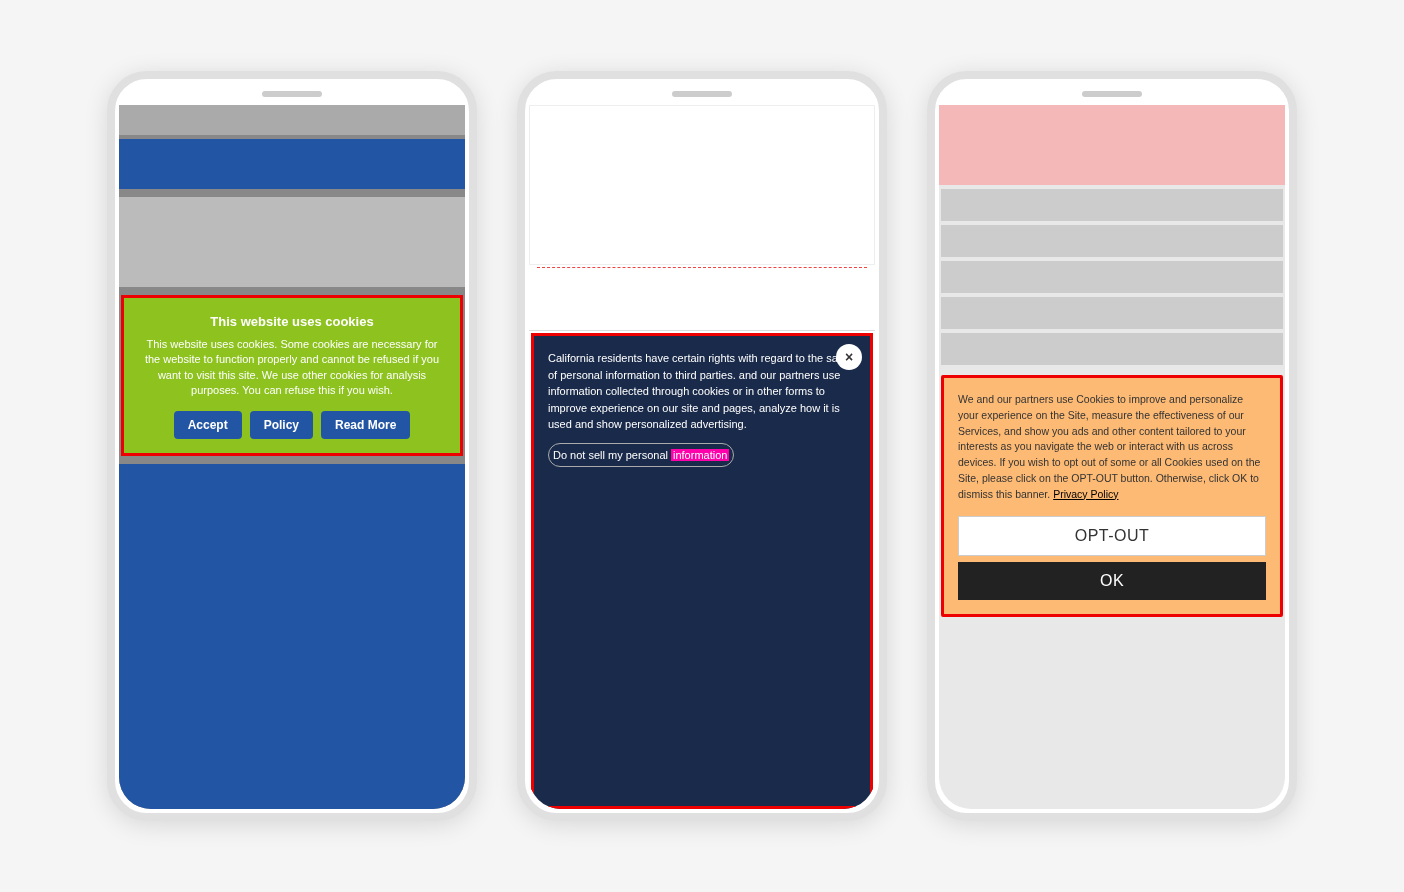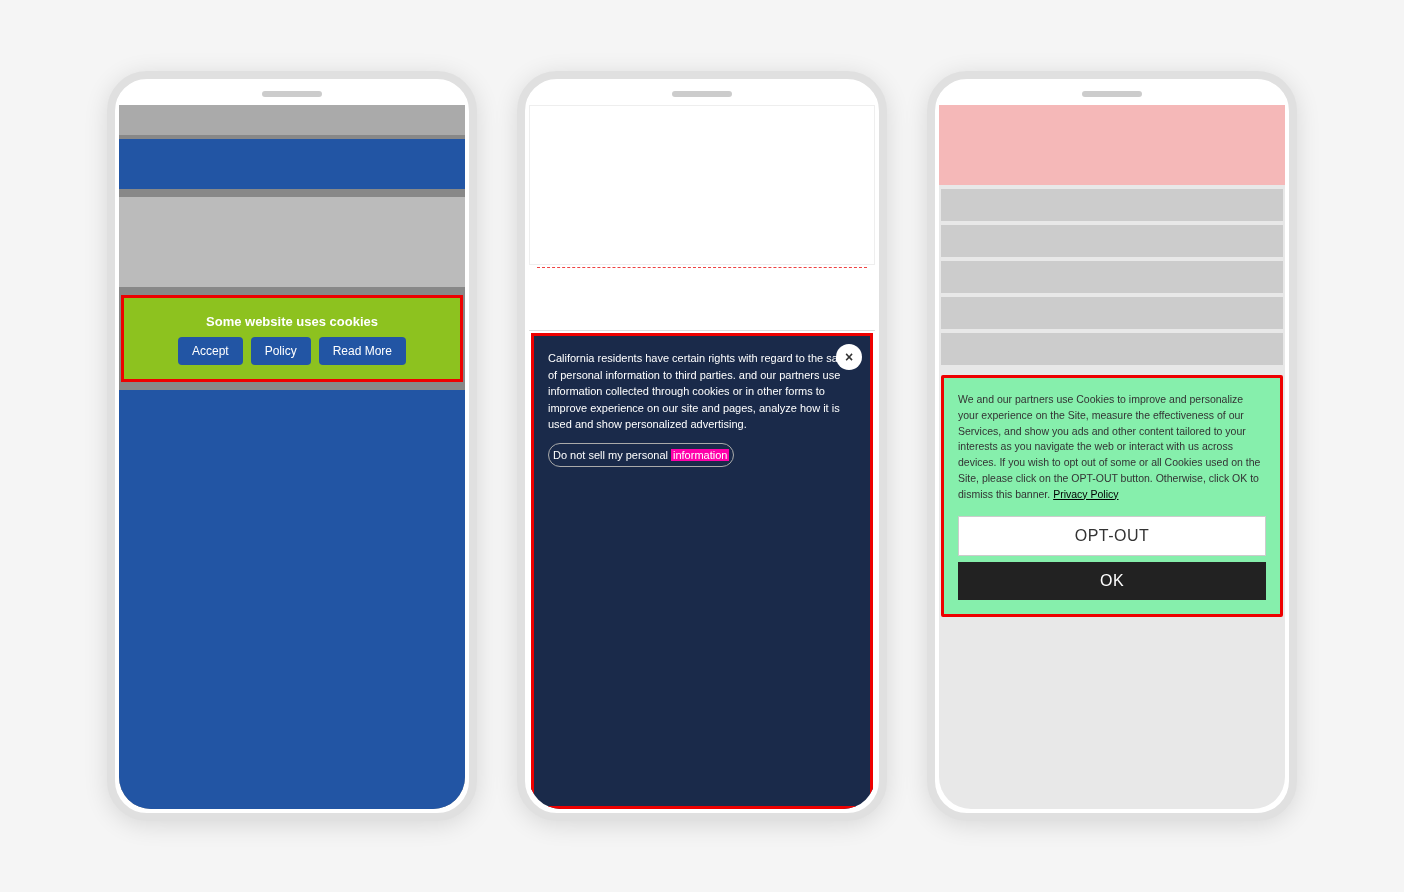--- a/index.html
+++ b/index.html
@@ -109,21 +109,21 @@
     }
 
     .cookie-banner-1 .btn {
       padding: 7px 14px;
       border-radius: 4px;
       font-size: 12px;
       color: #fff;
       background: #2255a4;
       border: none;
       cursor: pointer;
-      font-weight: 400;
+      font-weight: 700;
     }
 
     .phone1-bottom-blue {
       flex: 1;
       background: #2255a4;
       margin: 4px 0 0;
     }
 
     
     .phone2-content {
@@ -236,21 +236,21 @@
       padding: 0 0 8px 0;
     }
 
     .phone3-gray-block {
       height: 32px;
       background: #ccc;
       margin: 0 2px;
     }
 
     .cookie-banner-3 {
-      background: #86efac;
+      background: #fdba74;
       border: 3px solid #e00;
       padding: 14px;
       margin: 2px;
       border-radius: 2px;
     }
 
     .cookie-banner-3 .body-text {
       font-size: 10.5px;
       color: #333;
       line-height: 1.5;
@@ -295,21 +295,22 @@
 
 <div class="phones-container">
 
   <div class="phone">
     <div class="phone-screen">
       <div class="phone1-content">
         <div class="phone1-gray-bar"></div>
         <div class="phone1-blue-bar"></div>
         <div class="phone1-gray-block"></div>
         <div class="cookie-banner-1">
-          <div class="title">Some website uses cookies</div>
+          <div class="title">This website uses cookies</div>
+          <div class="body-text">This website uses cookies. Some cookies are necessary for the website to function properly and cannot be refused if you want to visit this site. We use other cookies for analysis purposes. You can refuse this if you wish.</div>
           <div class="buttons">
             <button class="btn">Accept</button>
             <button class="btn">Policy</button>
             <button class="btn">Read More</button>
           </div>
         </div>
         <div class="phone1-bottom-blue"></div>
       </div>
     </div>
   </div>

